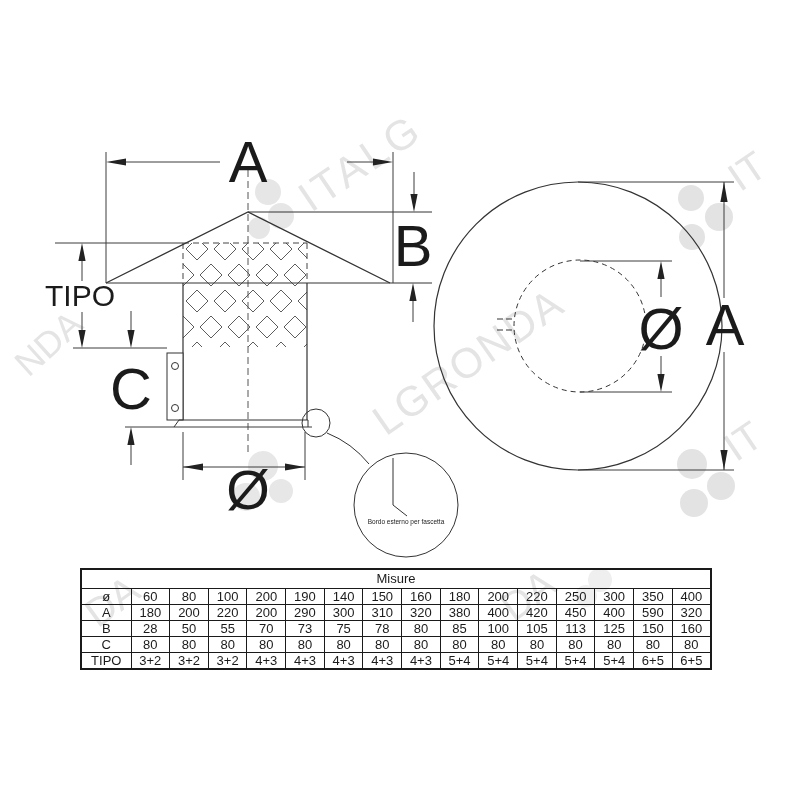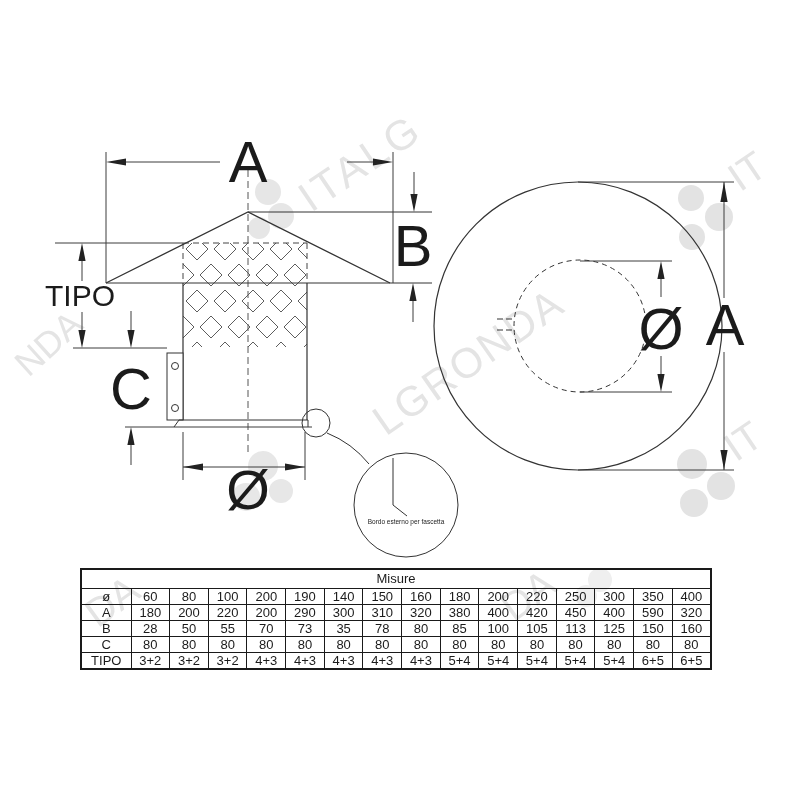--- a/index.html
+++ b/index.html
@@ -227,21 +227,21 @@
           <td>590</td>
           <td>320</td>
         </tr>
         <tr>
           <td>B</td>
           <td>28</td>
           <td>50</td>
           <td>55</td>
           <td>70</td>
           <td>73</td>
-          <td>35</td>
+          <td>75</td>
           <td>78</td>
           <td>80</td>
           <td>85</td>
           <td>100</td>
           <td>105</td>
           <td>113</td>
           <td>125</td>
           <td>150</td>
           <td>160</td>
         </tr>

